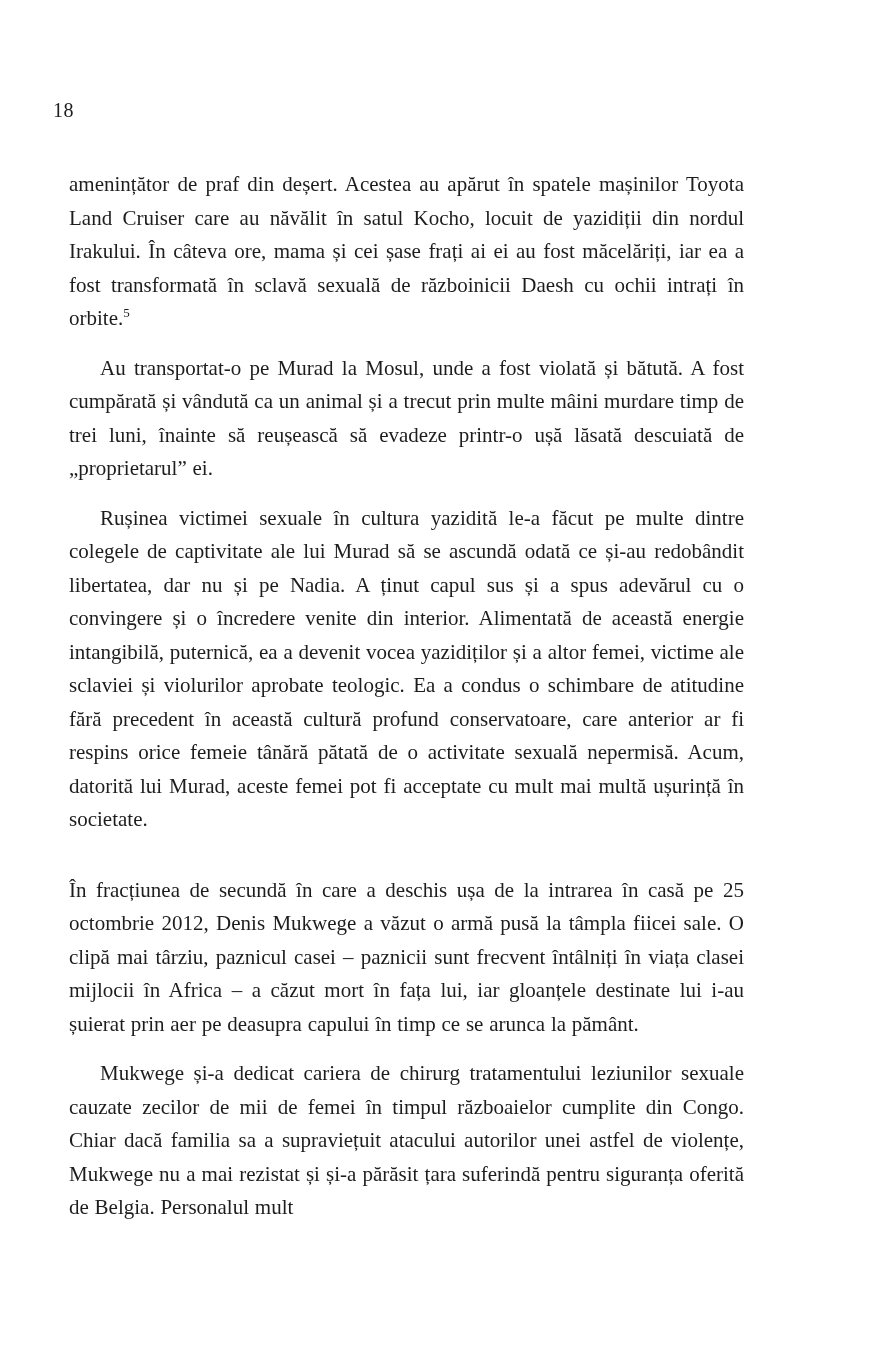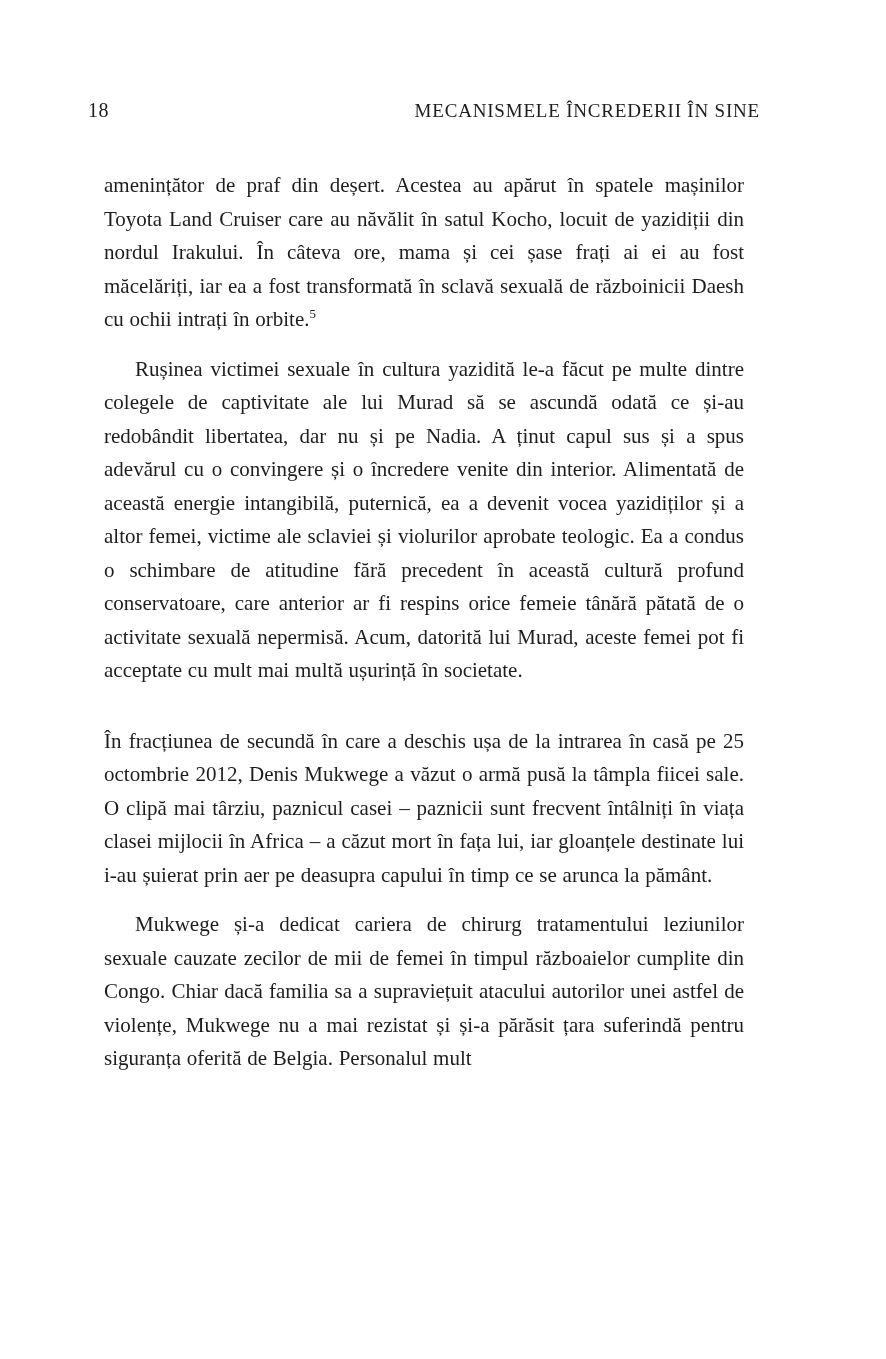--- a/index.html
+++ b/index.html
@@ -8,21 +8,21 @@
       background: #ffffff;
     }
     .page {
       position: relative;
       width: 886px;
       height: 1359px;
       box-sizing: border-box;
       background: #ffffff;
       color: #1d1d1d;
       font-family: "Liberation Serif", serif;
-      padding: 98px 126px 0 88px;
+      padding: 98px 126px 0 53px;
       overflow: hidden;
     }
     .page-header {
       display: flex;
       justify-content: space-between;
       align-items: baseline;
       margin-bottom: 46px;
     }
     .page-number {
       font-size: 20px;
@@ -54,23 +54,23 @@
       line-height: 0;
       vertical-align: super;
     }
   </style>
 </head>
 <body>
 
 <div class="page">
   <header class="page-header">
     <span class="page-number">18</span>
-    <span class="running-title">MECANISMELE ÎNCREDERII ÎN SINE</span>
   </header>
 
   <main class="body-text">
 
   <p class="para">amenințător de praf din deșert. Acestea au apărut în spatele mașinilor Toyota Land Cruiser care au năvălit în satul Kocho, locuit de yazidiții din nordul Irakului. În câteva ore, mama și cei șase frați ai ei au fost măcelăriți, iar ea a fost transformată în sclavă sexuală de războinicii Daesh cu ochii intrați în orbite.<sup>5</sup></p>
+      <p class="para indent">Au transportat-o pe Murad la Mosul, unde a fost violată și bătută. A fost cumpărată și vândută ca un animal și a trecut prin multe mâini murdare timp de trei luni, înainte să reușească să evadeze printr-o ușă lăsată descuiată de „proprietarul” ei.</p>
       <p class="para indent">Rușinea victimei sexuale în cultura yazidită le-a făcut pe multe dintre colegele de captivitate ale lui Murad să se ascundă odată ce și-au redobândit libertatea, dar nu și pe Nadia. A ținut capul sus și a spus adevărul cu o convingere și o încredere venite din interior. Alimentată de această energie intangibilă, puternică, ea a devenit vocea yazidiților și a altor femei, victime ale sclaviei și violurilor aprobate teologic. Ea a condus o schimbare de atitudine fără precedent în această cultură profund conservatoare, care anterior ar fi respins orice femeie tânără pătată de o activitate sexuală nepermisă. Acum, datorită lui Murad, aceste femei pot fi acceptate cu mult mai multă ușurință în societate.</p>
       <p class="para section-break">În fracțiunea de secundă în care a deschis ușa de la intrarea în casă pe 25 octombrie 2012, Denis Mukwege a văzut o armă pusă la tâmpla fiicei sale. O clipă mai târziu, paznicul casei – paznicii sunt frecvent întâlniți în viața clasei mijlocii în Africa – a căzut mort în fața lui, iar gloanțele destinate lui i-au șuierat prin aer pe deasupra capului în timp ce se arunca la pământ.</p>
       <p class="para indent">Mukwege și-a dedicat cariera de chirurg tratamentului leziunilor sexuale cauzate zecilor de mii de femei în timpul războaielor cumplite din Congo. Chiar dacă familia sa a supraviețuit atacului autorilor unei astfel de violențe, Mukwege nu a mai rezistat și și-a părăsit țara suferindă pentru siguranța oferită de Belgia. Personalul mult</p>
     </main>
 </div>
 
 </body></html>

